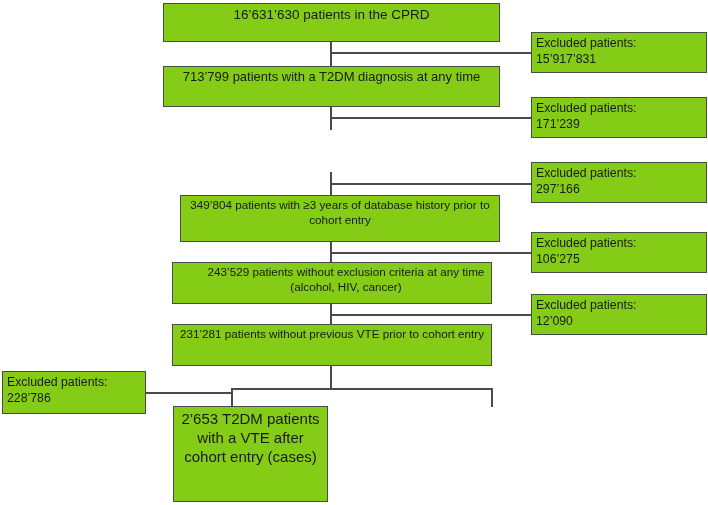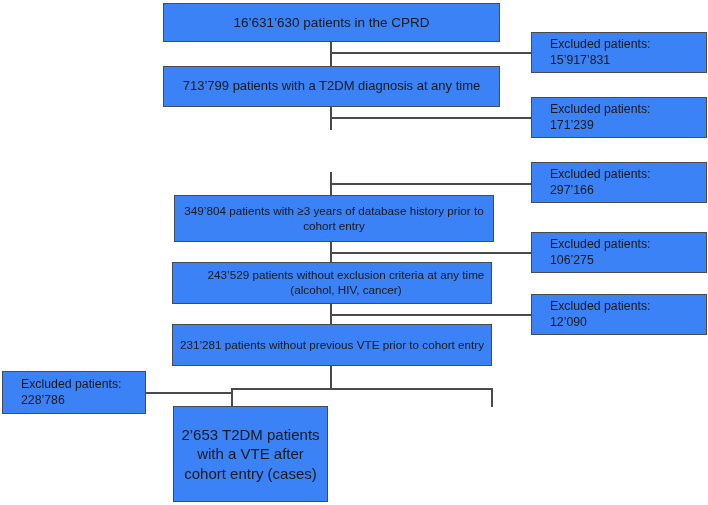--- a/index.html
+++ b/index.html
@@ -16,39 +16,39 @@
   }
   #flowchart {
     position: relative;
     width: 708px;
     height: 505px;
     background: #ffffff;
   }
   .node {
     position: absolute;
     box-sizing: border-box;
-    background: #3b82f6;
+    background: #84cc16;
     border: 1.5px solid #4a4a4a;
     display: flex;
-    align-items: center;
+    align-items: flex-start;
     justify-content: center;
     text-align: center;
     line-height: 1.28;
     padding: 2px 6px;
     z-index: 2;
   }
   .node .node-text {
     display: block;
     width: 100%;
     white-space: pre-line;
   }
   .excluded {
     justify-content: flex-start;
     text-align: left;
-    padding: 3px 18px;
+    padding: 3px 4px;
   }
   .excluded .node-text {
     text-align: left;
   }
   .conn {
     position: absolute;
     background: #4a4a4a;
     z-index: 1;
   }
   .conn.v { width: 1.5px; }
@@ -91,21 +91,21 @@
 
   <div class="node" style="left:163px; top:3px; width:337px; height:39px;">
     <span class="node-text" style="font-size:13.5px;">16’631’630 patients in the CPRD</span>
   </div>
 
   <div class="node" style="left:163px; top:66px; width:337px; height:41px;">
     <span class="node-text" style="font-size:13px;">713’799 patients with a T2DM diagnosis at any time</span>
   </div>
 
 
-  <div class="node" style="left:174px; top:195px; width:320px; height:47px;">
+  <div class="node" style="left:180px; top:195px; width:320px; height:47px;">
     <span class="node-text" style="font-size:11.7px;">349’804 patients with ≥3 years of database history prior to cohort entry</span>
   </div>
 
   <div class="node" style="left:172px; top:262px; width:320px; height:42px;padding-left:34px;">
     <span class="node-text" style="font-size:11.7px;">243’529 patients without exclusion criteria at any time (alcohol, HIV, cancer)</span>
   </div>
 
   <div class="node" style="left:172px; top:324px; width:320px; height:42px;">
     <span class="node-text" style="font-size:11.7px;">231’281 patients without previous VTE prior to cohort entry</span>
   </div>

